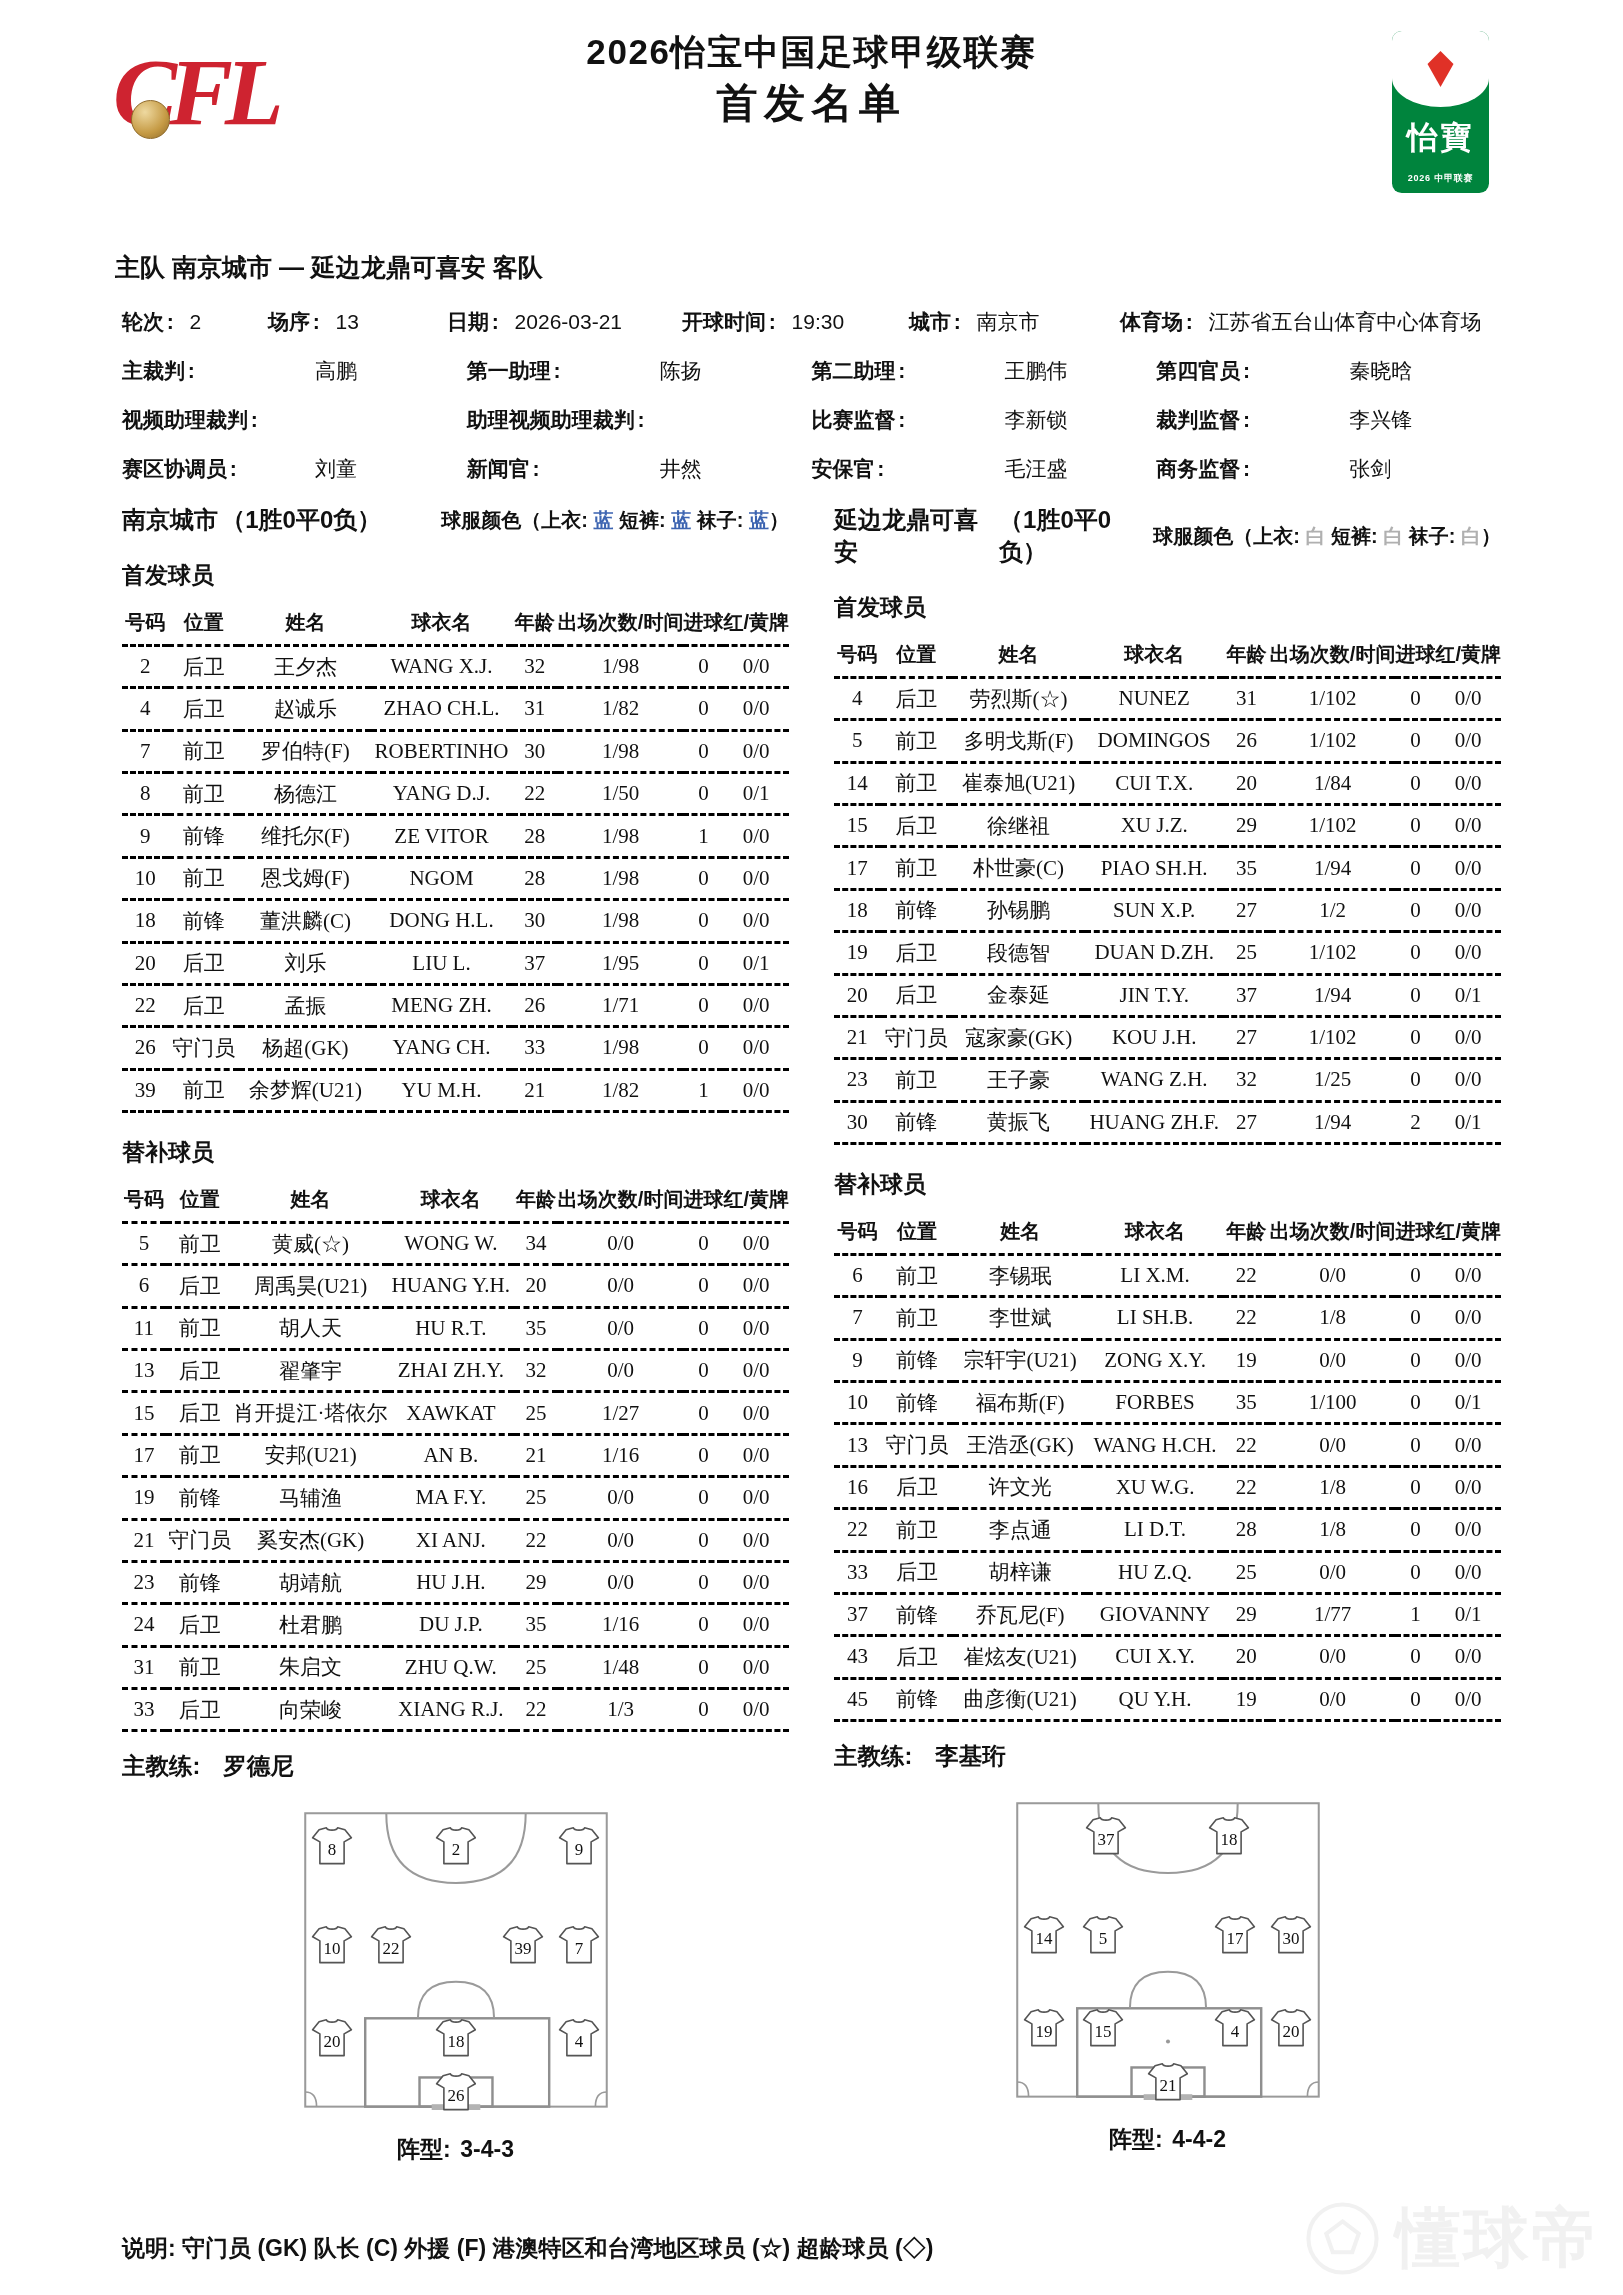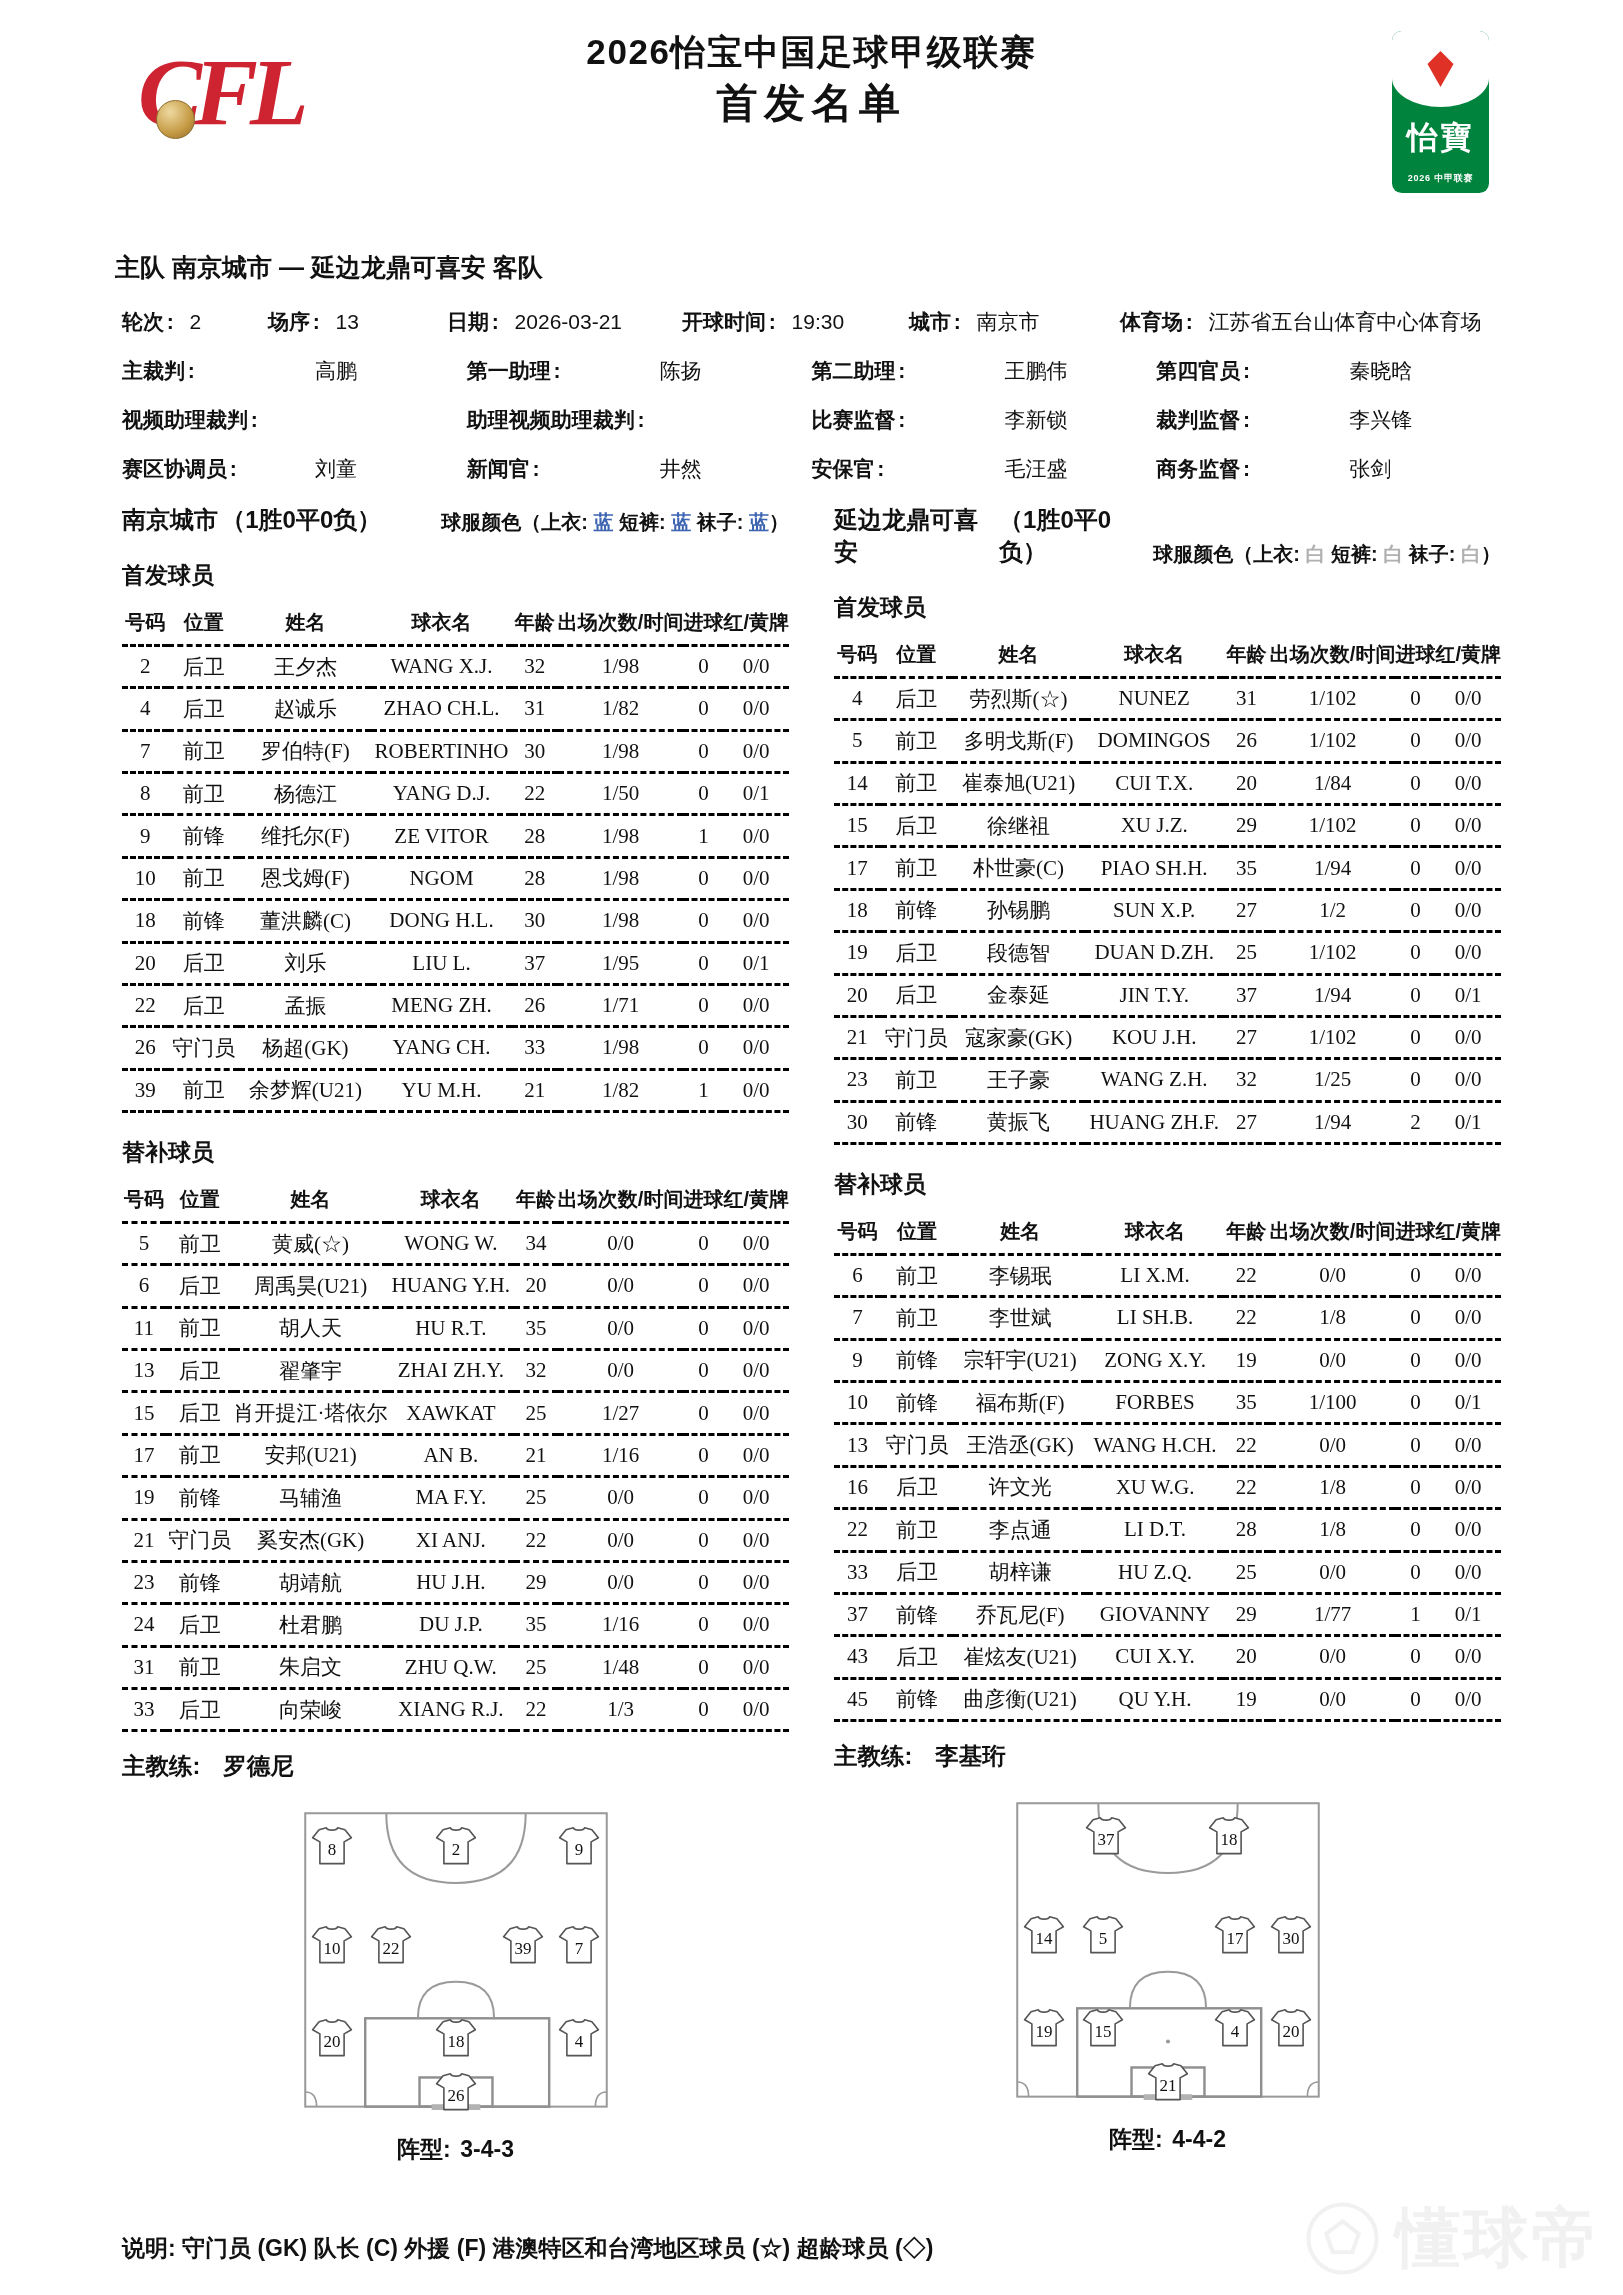--- a/index.html
+++ b/index.html
@@ -1,21 +1,21 @@
 <!DOCTYPE html>
 <html style="font-size:13px"><head>
 <meta charset="utf-8">
 <style>
   html,body { margin:0; padding:0; background:#fff; }
   .page { position:relative; width:1623px; height:2295px; background:#fff; overflow:hidden;
           font-family:"Liberation Sans", sans-serif; color:#111; }
 
   
   .header { position:relative; height:203px; padding-top:29px; }
-  .cfl { position:absolute; left:138px; top:45px; width:211px; height:122px; }
+  .cfl { position:absolute; left:113px; top:45px; width:211px; height:122px; }
   .cfl-text { font-family:"Liberation Serif", serif; font-style:italic; font-weight:900;
               font-size:96px; color:#ce2330; letter-spacing:-8px; line-height:1; }
   .cfl-ball { position:absolute; left:18px; top:55px; width:37px; height:37px; border-radius:50%;
               background:radial-gradient(circle at 35% 30%, #eed9a0, #c59a44 60%, #8f6a2a);
               border:1.6px solid #8f6a2a; }
   .titles { text-align:center; }
   .title1 { font-size:35px; font-weight:900; letter-spacing:1.6px; }
   .title2 { font-size:41px; font-weight:900; letter-spacing:6.5px; }
   .yibao-badge { position:absolute; right:134px; top:31px; width:97px; height:162px;
                  background:#00843d; border-radius:9.7px; overflow:hidden; text-align:center; }
@@ -37,21 +37,21 @@
   .info-row.r0 .cell:nth-child(2){ width:179px; }
   .info-row.r0 .cell:nth-child(3){ width:235px; }
   .info-row.r0 .cell:nth-child(4){ width:227px; }
   .info-row.r0 .cell:nth-child(5){ width:211px; }
   .info-row.rx .cell { width:25%; }
   .info-row.rx .lbl { min-width:193px; }
   .info-row.rx .val { margin-left:0; }
 
   
   .teams { display:grid; grid-template-columns:1fr 1fr; column-gap:45px; padding:0 122px; margin-top:21px; }
-  .team-head { display:flex; align-items:flex-end; }
+  .team-head { display:flex; align-items:center; }
   .team-name { font-size:24px; font-weight:900; }
   .team-record { font-size:24px; font-weight:900; margin-left:3.2px; }
   .kit { margin-left:auto; font-size:20px; font-weight:900; white-space:nowrap; }
   .block-label { font-size:23px; font-weight:900; margin:24px 0 13px; }
   table { width:100%; border-collapse:collapse; font-family:"Liberation Serif", serif; font-size:21px; }
   thead th { font-family:"Liberation Sans", sans-serif; font-weight:900; font-size:20px;
              padding:4.9px 0 8px; border-bottom:3.2px dashed #000; white-space:nowrap; text-align:center; }
   tbody td { text-align:center; padding:5.7px 0; border-bottom:3.2px dashed #000; white-space:nowrap; }
   .coach { margin-top:18px; font-size:23.5px; font-weight:900; display:flex; gap:23px; }
 

